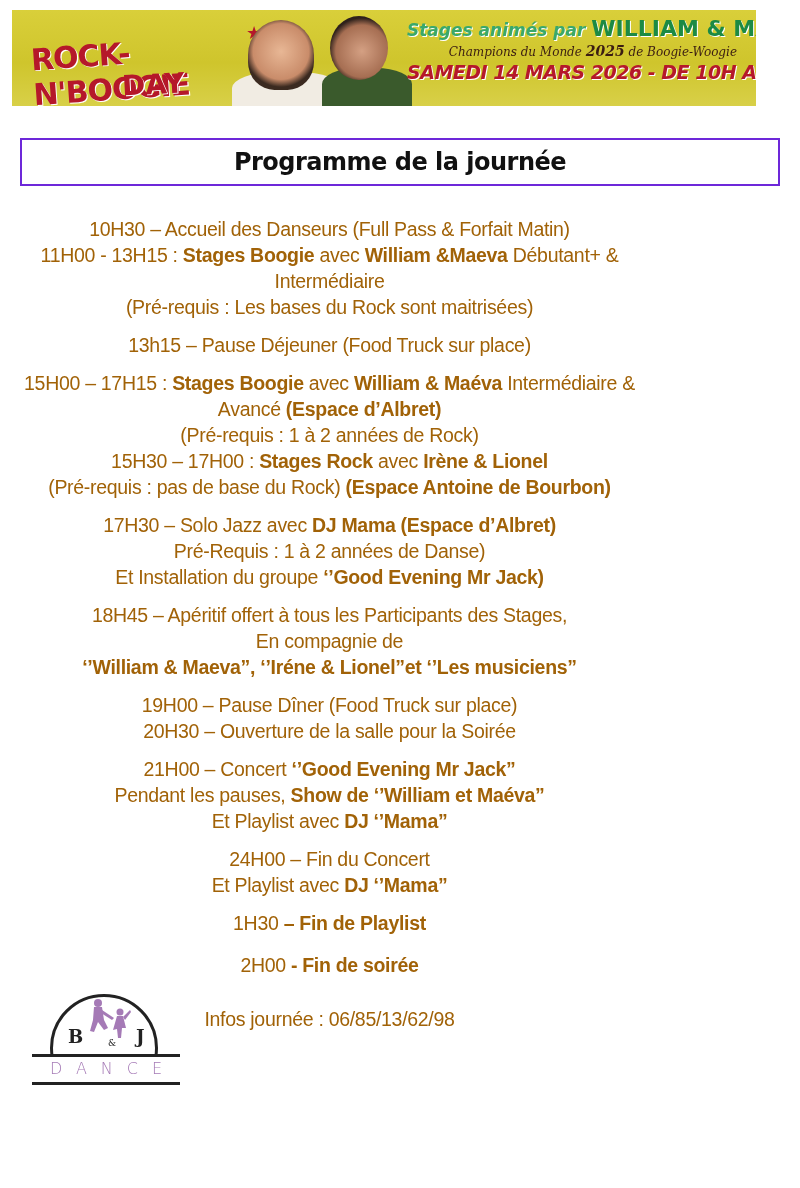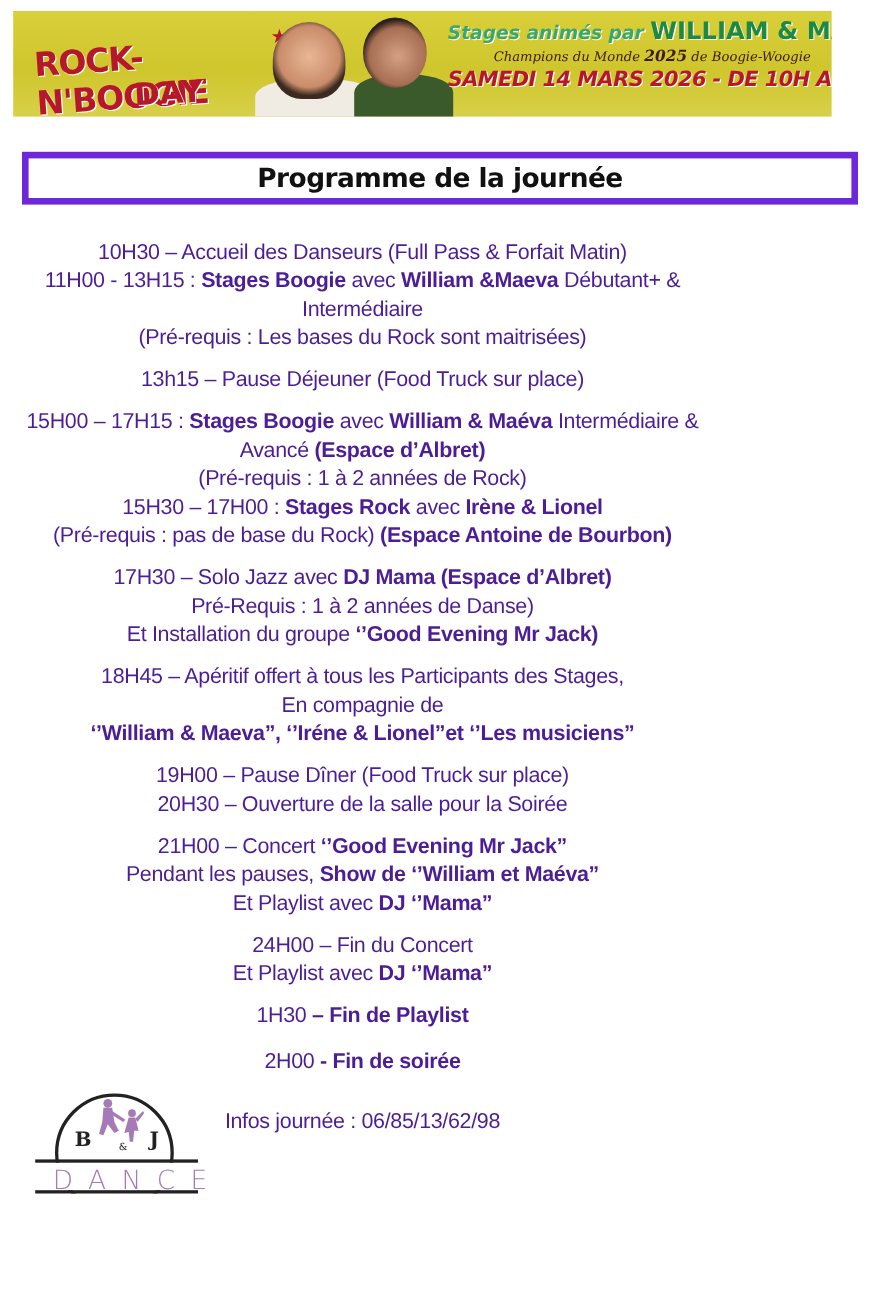--- a/index.html
+++ b/index.html
@@ -32,47 +32,47 @@
                color: #3aa86b; text-shadow: 1px 1px 0 #fff; white-space: nowrap; }
   .bt-stages .big { color: #1c8a44; font-size: 22px; font-style: normal; }
   .bt-champ { font-family: "DejaVu Serif", serif; font-style: italic; font-size: 12px; color: #3b1d12;
               margin-top: 2px; padding-right: 10px; }
   .bt-champ b { font-size: 14px; margin-top: 47px; }
   .bt-date { font-family: "DejaVu Sans", sans-serif; font-weight: bold; font-style: italic; font-size: 19px;
              color: #b5182a; margin-top: 2px; text-shadow: 1px 1px 0 #fff; white-space: nowrap; letter-spacing: -0.5px; }
 
   
   .title-box { position: absolute; left: 20px; top: 138px; width: 760px; height: 48px;
-               border: 6px solid #6d28d9; box-sizing: border-box; display: flex; align-items: center;
+               border: 2px solid #6d28d9; box-sizing: border-box; display: flex; align-items: center;
                justify-content: center; }
   .title-box span { font-family: "DejaVu Sans", sans-serif; font-weight: bold; font-size: 24px; color: #111;
                     letter-spacing: -0.5px; }
 
   
   .program { position: absolute; left: 0; top: 216px; width: 659px; text-align: center;
-             font-family: "Liberation Sans", sans-serif; font-size: 19.5px; line-height: 26px; color: #4c1d95;
+             font-family: "Liberation Sans", sans-serif; font-size: 19.5px; line-height: 26px; color: #a16207;
              letter-spacing: -0.3px; }
   .block { margin-bottom: 12px; }
   .line { display: block; }
   .b { font-weight: bold; }
   .final { font-family: "Liberation Sans", sans-serif; }
 
   
   .bj-logo { position: absolute; left: 28px; top: 990px; width: 156px; height: 108px; }
   .bj-circle { position: absolute; left: 22px; top: 4px; width: 108px; height: 108px; border: 3px solid #222;
                border-radius: 50%; box-sizing: border-box; background: #fff; }
   .bj-bar-top { position: absolute; left: 4px; top: 64px; width: 148px; height: 3px; background: #222; }
   .bj-bar-bot { position: absolute; left: 4px; top: 92px; width: 148px; height: 3px; background: #222; }
   .bj-mask { position: absolute; left: 0; top: 67px; width: 156px; height: 25px; background: #fff; }
   .bj-mask2 { position: absolute; left: 0; top: 95px; width: 156px; height: 20px; background: #fff; }
   .bj-b { position: absolute; left: 40px; top: 36px; font-family: "DejaVu Serif", serif; font-weight: bold; font-size: 18px; color: #222; }
   .bj-j { position: absolute; left: 108px; top: 36px; font-family: "DejaVu Serif", serif; font-weight: bold; font-size: 18px; color: #222; }
   .bj-amp { position: absolute; left: 80px; top: 48px; font-size: 9px; color: #222; font-family: "DejaVu Serif", serif; }
   .bj-dance { position: absolute; left: 6px; top: 69px; width: 144px; text-align: center; font-family: "DejaVu Sans", sans-serif;
-              font-size: 24px; color: #a57ab6; letter-spacing: 14px; font-weight: 300; text-indent: 14px; }
+              font-size: 16px; color: #a57ab6; letter-spacing: 14px; font-weight: 300; text-indent: 14px; }
   .bj-dancers { position: absolute; left: 56px; top: 8px; width: 50px; height: 46px; }
 </style>
 </head>
 <body>
 
 <div class="banner">
   <div class="banner-logo">
     <span class="logo-line1">ROCK-N'BOOGIE</span>
     <span class="logo-star">★</span>
     <span class="logo-line2">DAY</span>

